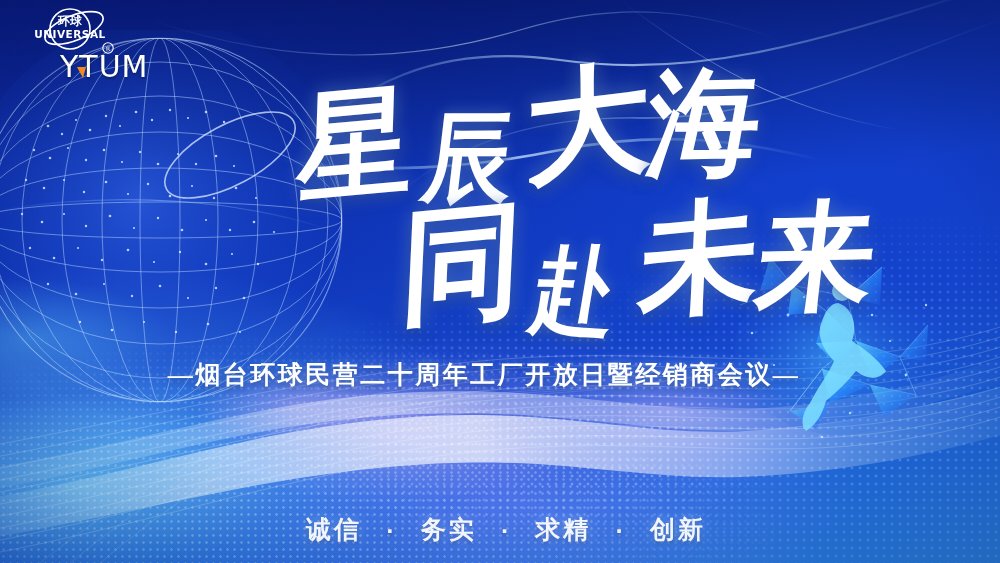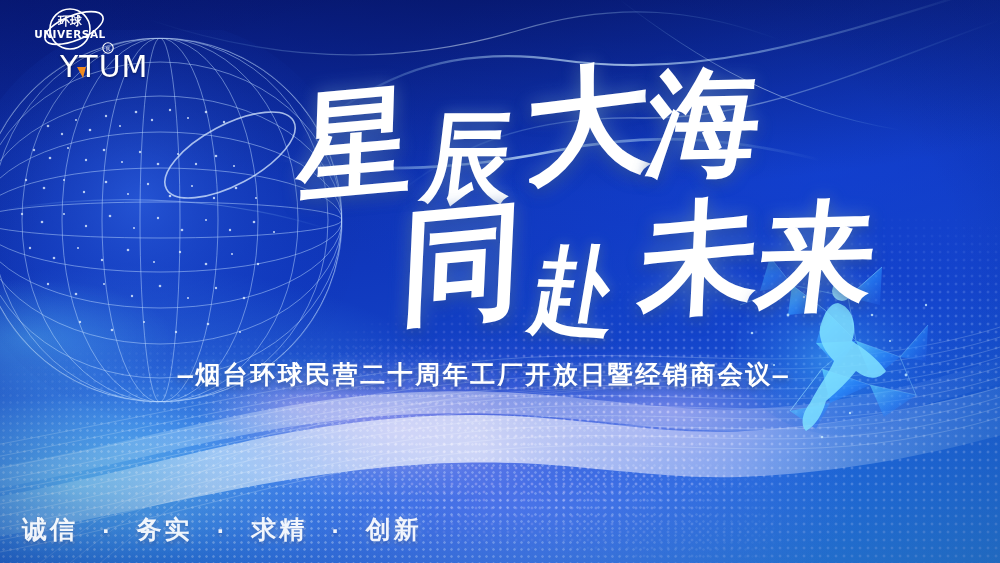--- a/index.html
+++ b/index.html
@@ -146,32 +146,32 @@
   #line2 .c0 { transform:rotate(-3deg) translateY(2px)  scale(1.04,1.10); }
   #line2 .c1 { transform:rotate(4deg)  translateY(34px) scale(.74,.82); }
   #line2 .c2 { transform:rotate(-3deg) translateY(6px)  scale(1.02,1.06); }
   #line2 .c3 { transform:rotate(1deg)  translateY(10px) scale(1.00,1.02); }
 
   
   #subtitle {
     position:absolute; left:0; top:358px; width:968px;
     text-align:center; z-index:26;
     color:#ffffff;
-    font-family:Liberation Mono, monospace;
+    font-family:Liberation Serif, serif;
     font-weight:bold;
     font-size:25px;
     letter-spacing:2.5px;
     white-space:nowrap;
     text-shadow:0 0 10px rgba(120,180,255,.6), 0 2px 6px rgba(0,15,70,.6);
   }
 
   
   #slogan {
     position:absolute; left:0; top:513px; width:1000px;
-    z-index:26;
+    text-align:center; z-index:26;
     color:#ffffff;
     font-family:"DejaVu Sans","Liberation Sans",sans-serif;
     font-weight:bold;
     font-size:25px;
     letter-spacing:3px;
     white-space:nowrap;
     opacity:.93;
     text-shadow:0 0 12px rgba(170,210,255,.55), 0 2px 5px rgba(0,20,80,.45);
     padding-left:12px;
   }

